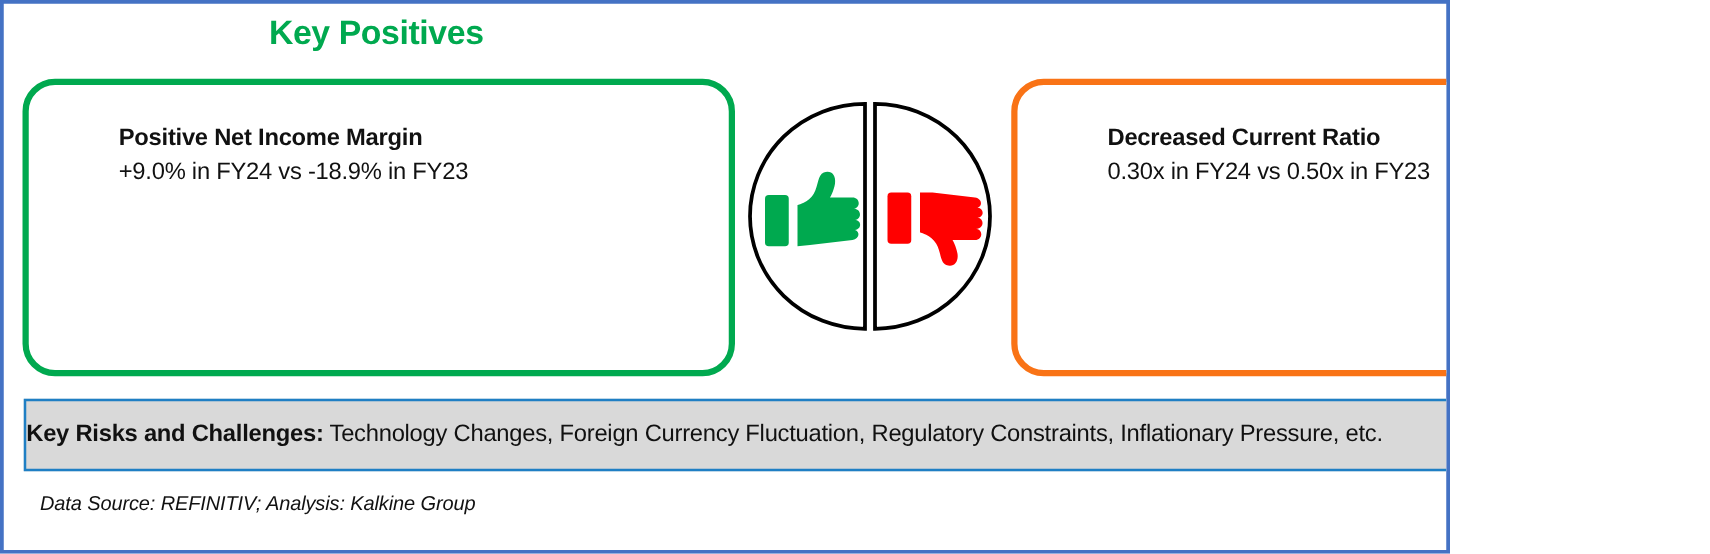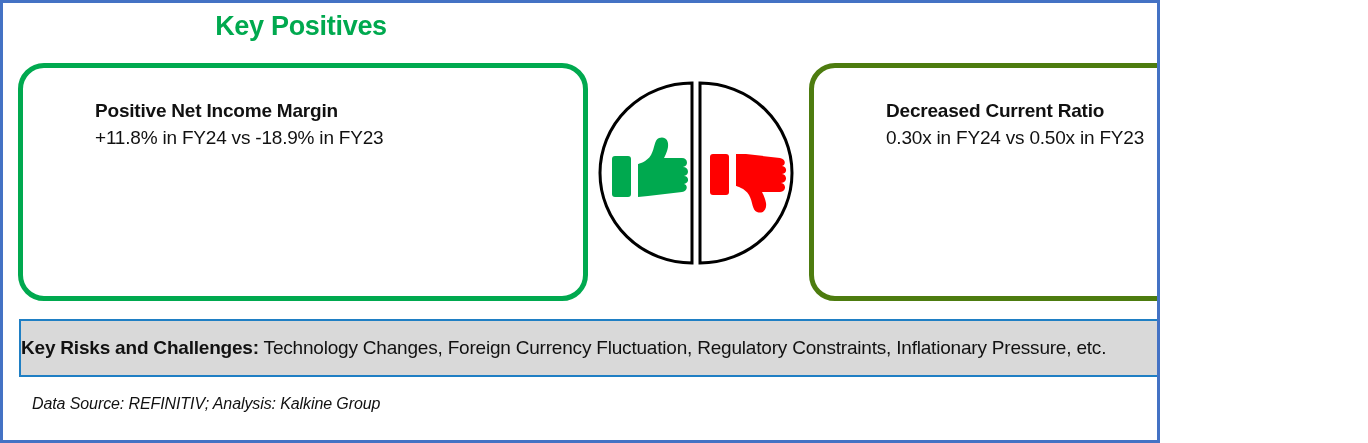--- a/index.html
+++ b/index.html
@@ -54,21 +54,21 @@
     padding: 30px 0 0 72px;
   }
   #panel-positives {
     left: 15px;
     width: 570px;
     border: 5px solid #00a94f;
   }
   #panel-negatives {
     left: 806px;
     width: 538px;
-    border: 5px solid #4d7c0f;
+    border: 5px solid #f97316;
   }
   .metric {
     margin-bottom: 26px;
   }
   .metric:last-child { margin-bottom: 0; }
   .metric-title {
     font-size: 19px;
     font-weight: bold;
     color: #111111;
     line-height: 1.42;
@@ -135,21 +135,21 @@
 
 <div id="infographic">
 
   <div class="heading" id="heading-positives">Key Positives</div>
 
   <div class="heading" id="heading-negatives">Key Negatives</div>
 
   <div class="panel" id="panel-positives">
     <div class="metric">
       <div class="metric-title">Positive Net Income Margin</div>
-      <div class="metric-value">+11.8% in FY24 vs -18.9% in FY23</div>
+      <div class="metric-value">+9.0% in FY24 vs -18.9% in FY23</div>
     </div>
   </div>
 
   <div class="panel" id="panel-negatives">
     <div class="metric">
       <div class="metric-title">Decreased Current Ratio</div>
       <div class="metric-value">0.30x in FY24 vs 0.50x in FY23</div>
     </div>
   </div>
 

